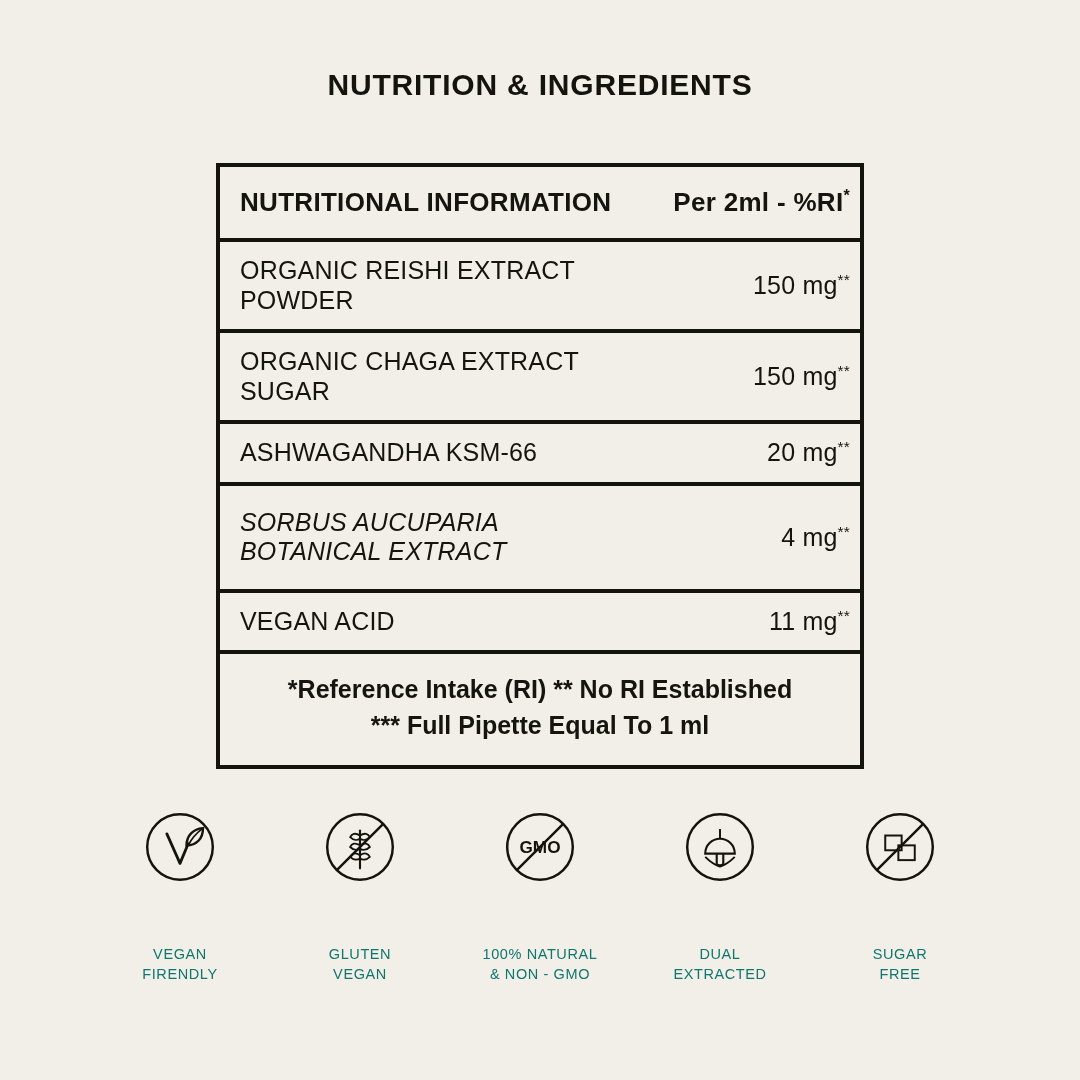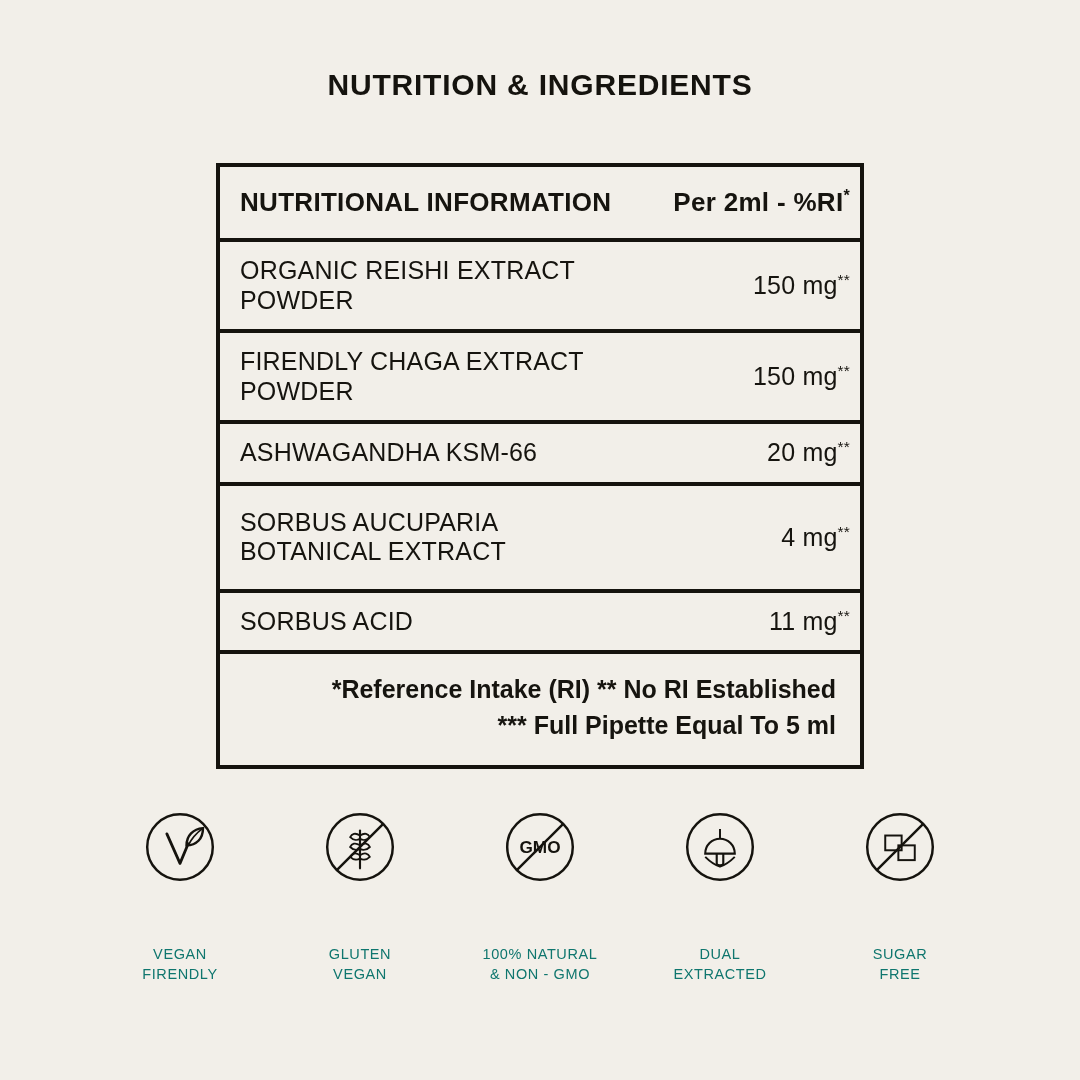--- a/index.html
+++ b/index.html
@@ -91,25 +91,25 @@
 
   .head .cell-name { padding-top: 20px; padding-bottom: 20px; }
   .head .cell-val  { padding-top: 20px; padding-bottom: 20px; }
 
   sup {
     font-size: 0.62em;
     vertical-align: super;
     line-height: 0;
   }
 
-  .row-tall .cell-name { padding-top: 22px; padding-bottom: 22px; }
+  .row-tall .cell-name { padding-top: 22px; padding-bottom: 22px; font-style: italic; }
 
   .footnote-row td {
     padding: 18px 24px 22px 24px;
-    text-align: right;
+    text-align: center;
     font-size: 25px;
     font-weight: bold;
     line-height: 1.42;
     border-right: 0;
   }
 
   .divider-strong {
     border-bottom: 5px solid #15130e;
   }
 
@@ -166,44 +166,44 @@
           <td class="cell-name">NUTRITIONAL INFORMATION</td>
           <td class="cell-val"><span>Per 2ml - %RI</span><sup>*</sup></td>
         </tr>
 
         <tr class="row">
           <td class="cell-name">ORGANIC REISHI EXTRACT POWDER</td>
           <td class="cell-val"><span>150 mg</span><sup>**</sup></td>
         </tr>
 
         <tr class="row">
-          <td class="cell-name">FIRENDLY CHAGA EXTRACT POWDER</td>
+          <td class="cell-name">ORGANIC CHAGA EXTRACT SUGAR</td>
           <td class="cell-val"><span>150 mg</span><sup>**</sup></td>
         </tr>
 
         <tr class="row">
           <td class="cell-name">ASHWAGANDHA KSM-66</td>
           <td class="cell-val"><span>20 mg</span><sup>**</sup></td>
         </tr>
 
         <tr class="row row-tall">
           <td class="cell-name" style="white-space: pre-line;">SORBUS AUCUPARIA
 BOTANICAL EXTRACT</td>
           <td class="cell-val"><span>4 mg</span><sup>**</sup></td>
         </tr>
 
         <tr class="row divider-strong">
-          <td class="cell-name">SORBUS ACID</td>
+          <td class="cell-name">VEGAN ACID</td>
           <td class="cell-val"><span>11 mg</span><sup>**</sup></td>
         </tr>
 
         <tr class="footnote-row">
           <td colspan="2">
             <div>*Reference Intake (RI) ** No RI Established</div>
-            <div>*** Full Pipette Equal To 5 ml</div>
+            <div>*** Full Pipette Equal To 1 ml</div>
           </td>
         </tr>
       </tbody>
     </table>
   </div>
 
   <div class="badges">
 
     <div class="badge">
       <svg class="badge-icon" viewBox="0 0 100 100">

